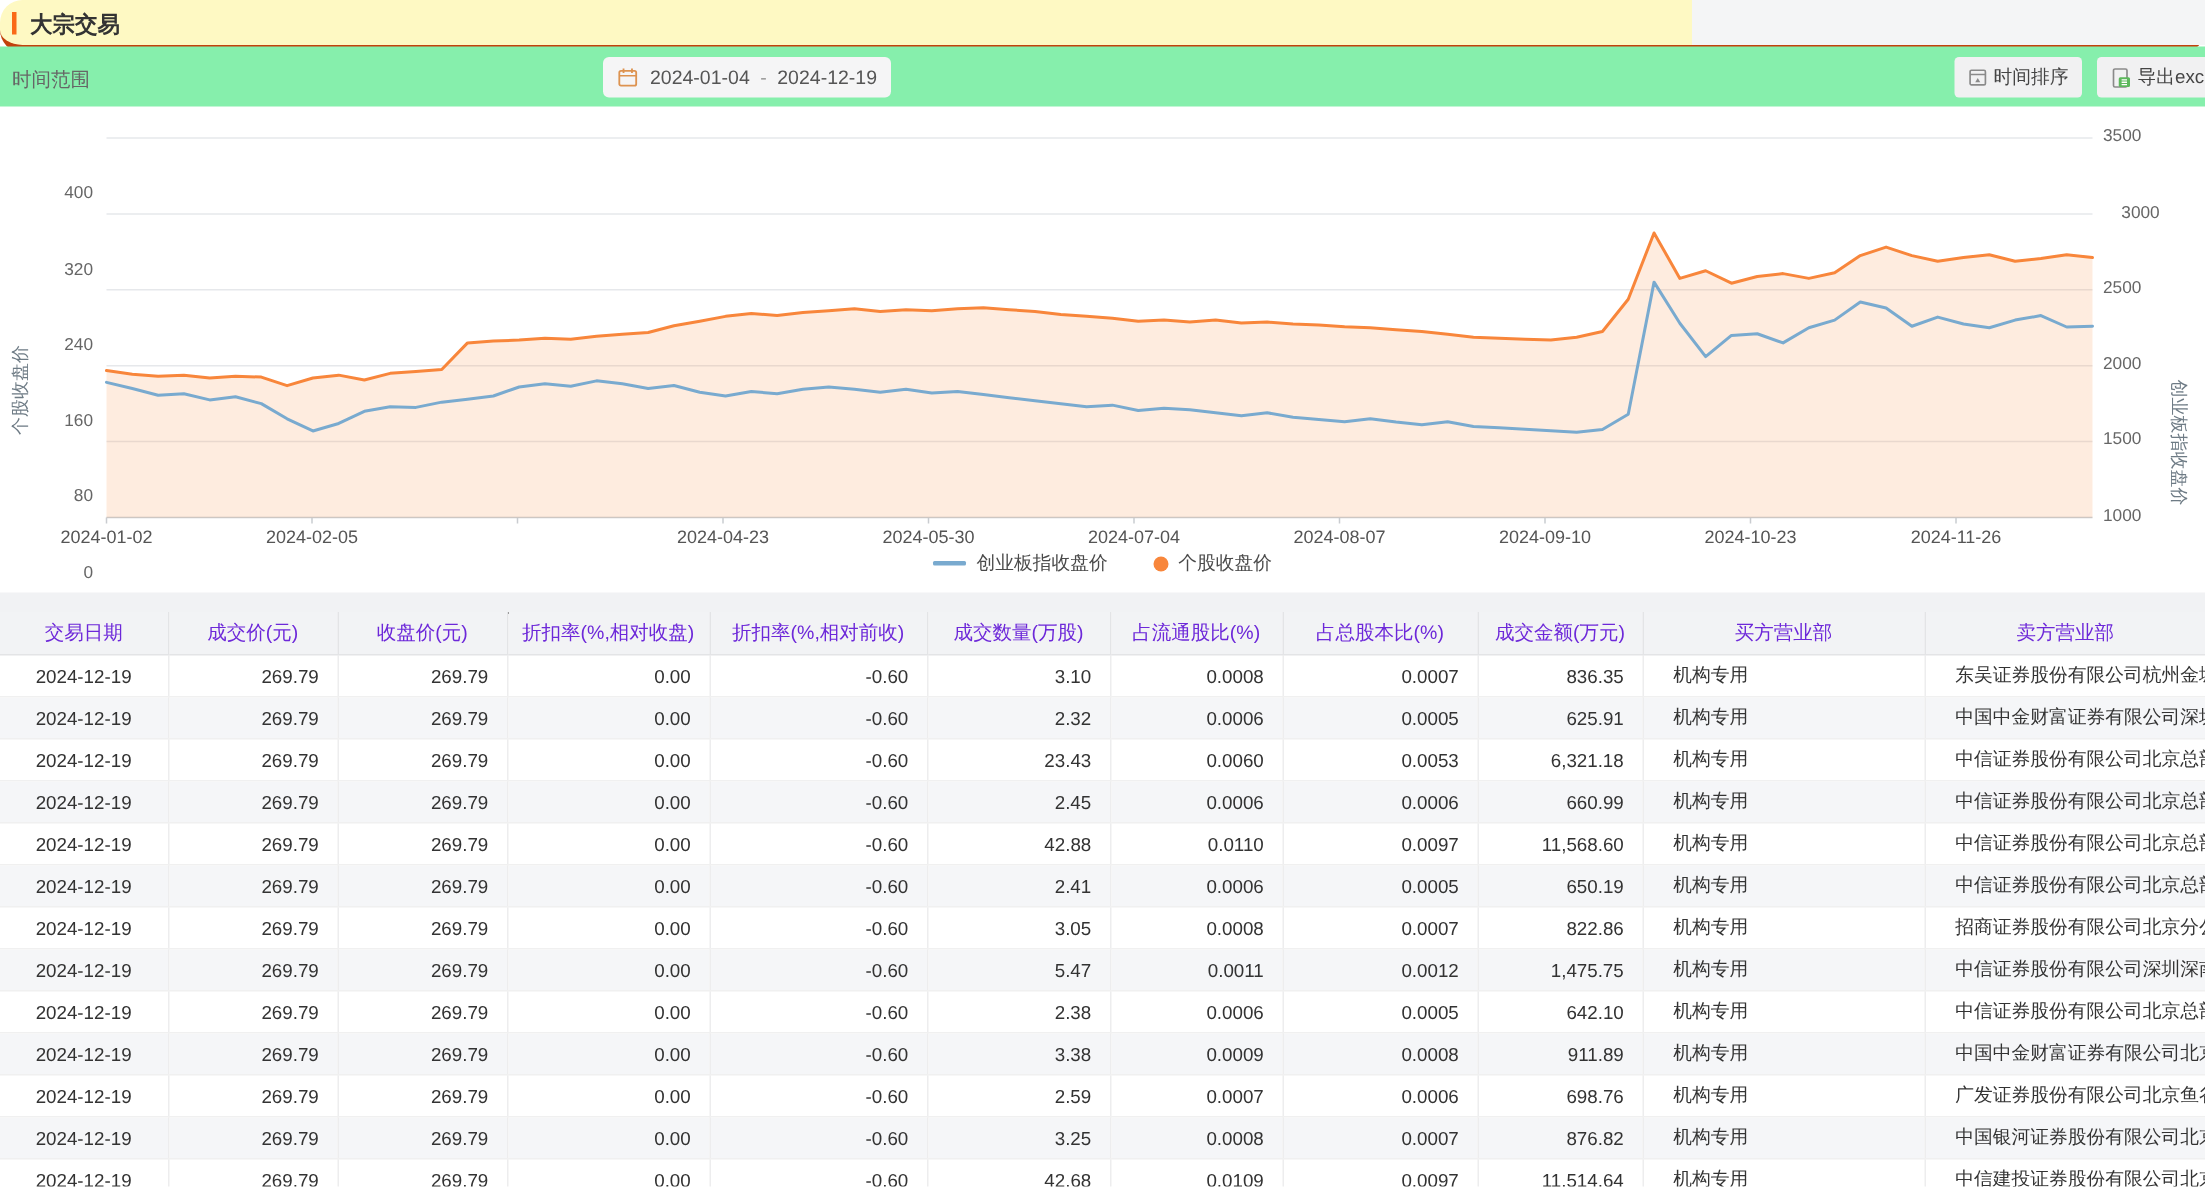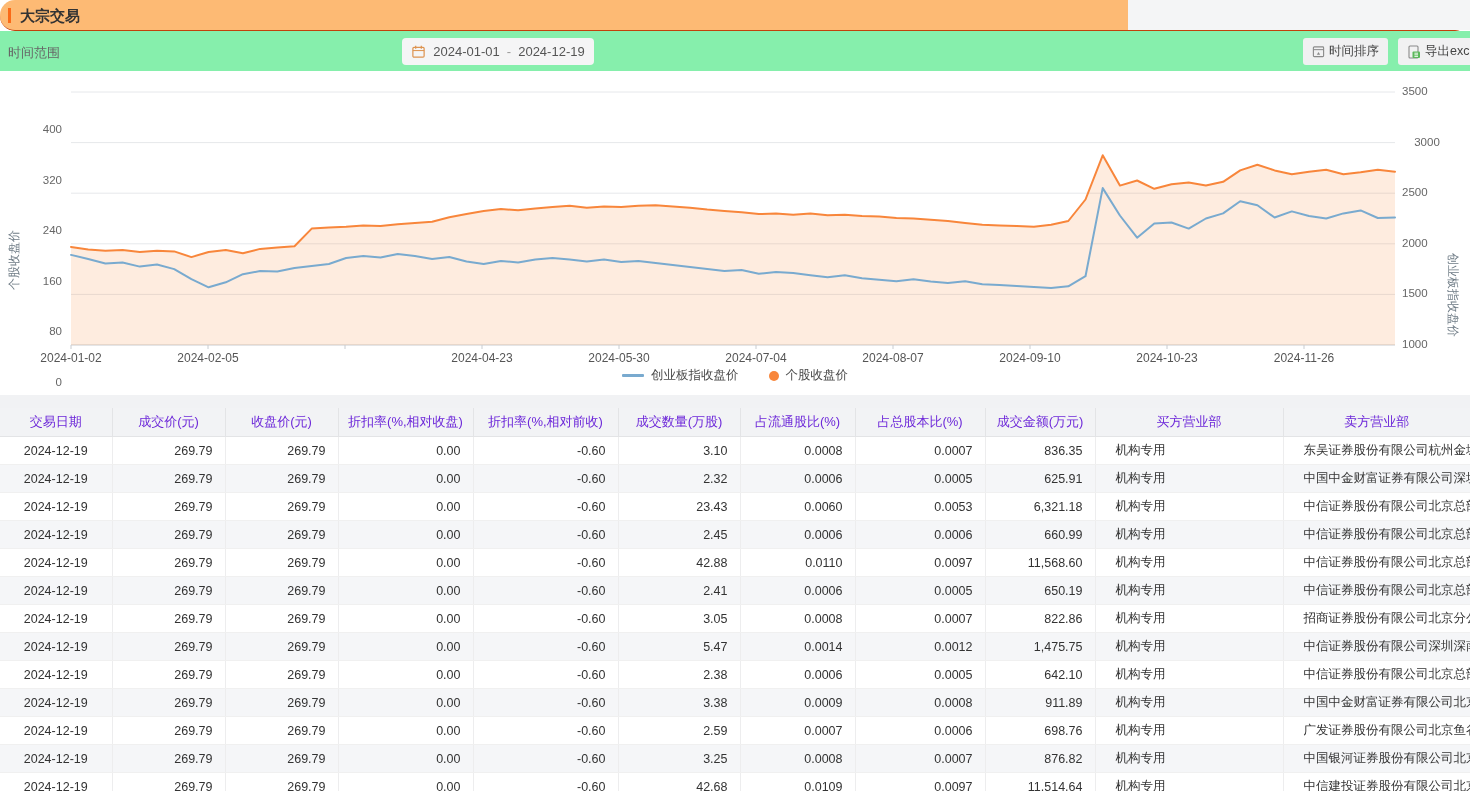--- a/index.html
+++ b/index.html
@@ -2,21 +2,21 @@
 <html><head>
 <meta charset="utf-8">
 <style>
   html,body{margin:0;padding:0;}
   body{
     width:1470px;height:791px;position:relative;overflow:hidden;
     background:#fff;font-family:"Liberation Sans",sans-serif;color:#333;
     -webkit-font-smoothing:antialiased;
   }
   
-  .title-row{position:absolute;left:0;top:0;width:1470px;height:30px;background:#fdba74;border-bottom:1px solid #c2410c;border-radius:15px;}
+  .title-row{position:absolute;left:0;top:0;width:1470px;height:30px;background:#fef9c3;border-bottom:5px solid #c2410c;border-radius:15px;}
   .title-accent{position:absolute;left:8px;top:8px;width:3px;height:15px;background:#fa6a17;}
   .page-title{position:absolute;left:20px;top:7px;font-size:15px;font-weight:bold;color:#333;}
   .top-right-block{position:absolute;left:1128px;top:0;width:342px;height:30px;background:#f4f5f6;}
   
   .toolbar{position:absolute;left:0;top:31px;width:1470px;height:40px;background:#86efac;}
   .range-label{position:absolute;left:8px;top:13px;font-size:13px;color:#666;}
   .pills{position:absolute;left:64px;top:8px;display:flex;gap:10px;}
   .pill{height:24px;line-height:24px;padding:0 12px;font-size:13px;color:#999;background:#f4f4f5;border-radius:3px;cursor:pointer;white-space:nowrap;}
   .pill.active{background:#fa6a17;color:#fff;}
   .date-box{position:absolute;left:402px;top:7px;width:192px;height:27px;background:#f5f5f6;border-radius:4px;display:flex;align-items:center;justify-content:center;gap:7px;font-size:13px;color:#555;cursor:pointer;}
@@ -62,21 +62,21 @@
   <div class="range-label">时间范围</div>
   <div class="date-box">
     <span style="display:flex;">
       <svg width="15" height="15" viewBox="0 0 16 16">
           <rect x="2" y="3.5" width="12" height="10.5" rx="1.2" fill="none" stroke="#dd9350" stroke-width="1.3"></rect>
           <line x1="5" y1="1.8" x2="5" y2="5" stroke="#dd9350" stroke-width="1.3"></line>
           <line x1="11" y1="1.8" x2="11" y2="5" stroke="#dd9350" stroke-width="1.3"></line>
           <line x1="2" y1="7" x2="14" y2="7" stroke="#dd9350" stroke-width="1.1"></line>
         </svg>
     </span>
-    <span>2024-01-01</span>
+    <span>2024-01-04</span>
     <span style="color:#999;">-</span>
     <span>2024-12-19</span>
   </div>
   <div class="tb-btn btn-sort">
     <span style="display:flex;">
       <svg width="13" height="13" viewBox="0 0 14 14">
           <rect x="1.5" y="2" width="11" height="10.5" rx="1" fill="none" stroke="#8a8a8a" stroke-width="1.2"></rect>
           <line x1="1.5" y1="5" x2="12.5" y2="5" stroke="#8a8a8a" stroke-width="1.1"></line>
           <path d="M5.2 10.5 L7 7.5 L8.8 10.5 Z" fill="#8a8a8a"></path>
         </svg>
@@ -277,21 +277,21 @@
           <td class="l">机构专用</td>
           <td class="l">招商证券股份有限公司北京分公司</td>
         </tr>
         <tr class="alt">
           <td class="c">2024-12-19</td>
           <td class="r">269.79</td>
           <td class="r">269.79</td>
           <td class="r">0.00</td>
           <td class="r">-0.60</td>
           <td class="r">5.47</td>
-          <td class="r">0.0014</td>
+          <td class="r">0.0011</td>
           <td class="r">0.0012</td>
           <td class="r">1,475.75</td>
           <td class="l">机构专用</td>
           <td class="l">中信证券股份有限公司深圳深南...</td>
         </tr>
         <tr>
           <td class="c">2024-12-19</td>
           <td class="r">269.79</td>
           <td class="r">269.79</td>
           <td class="r">0.00</td>

